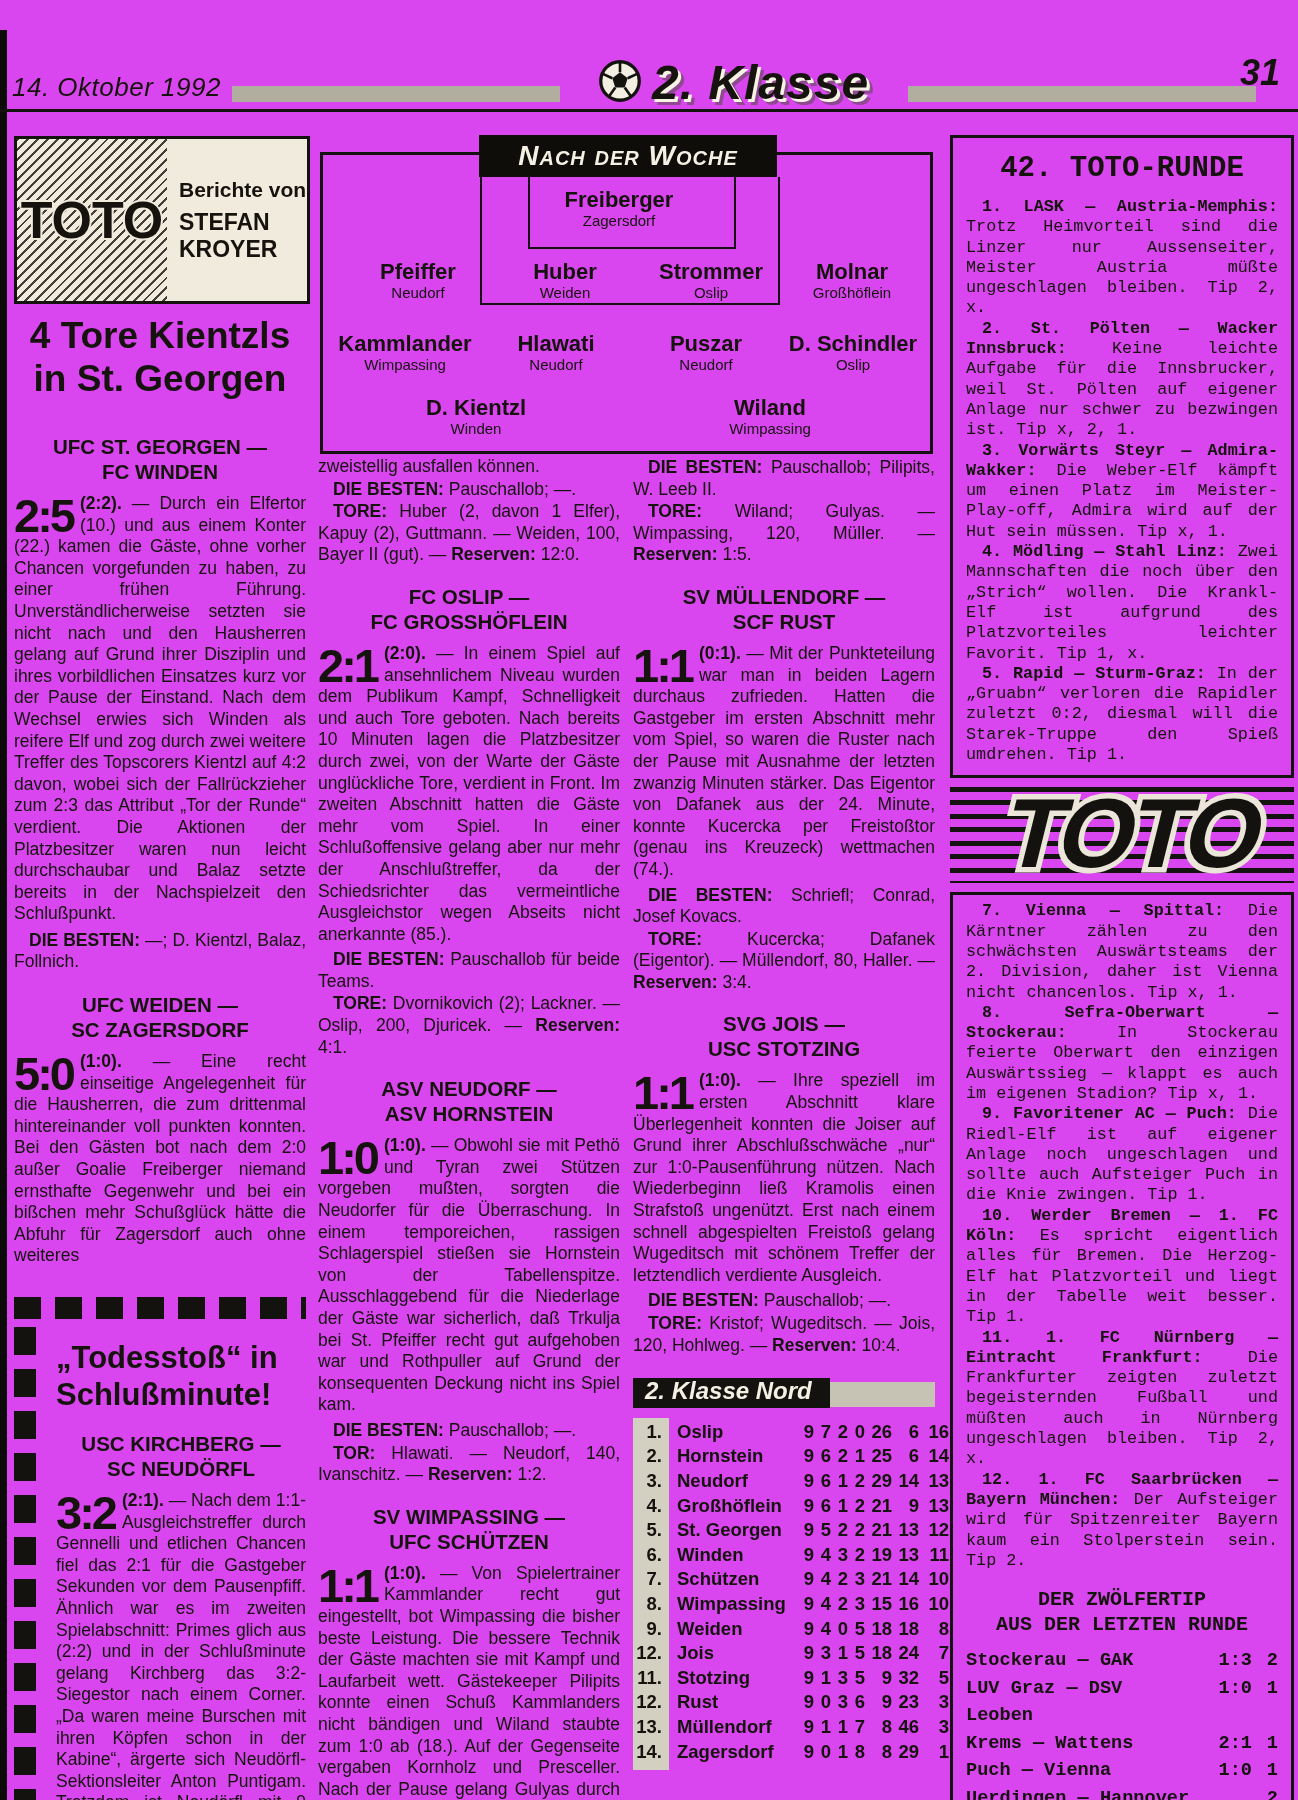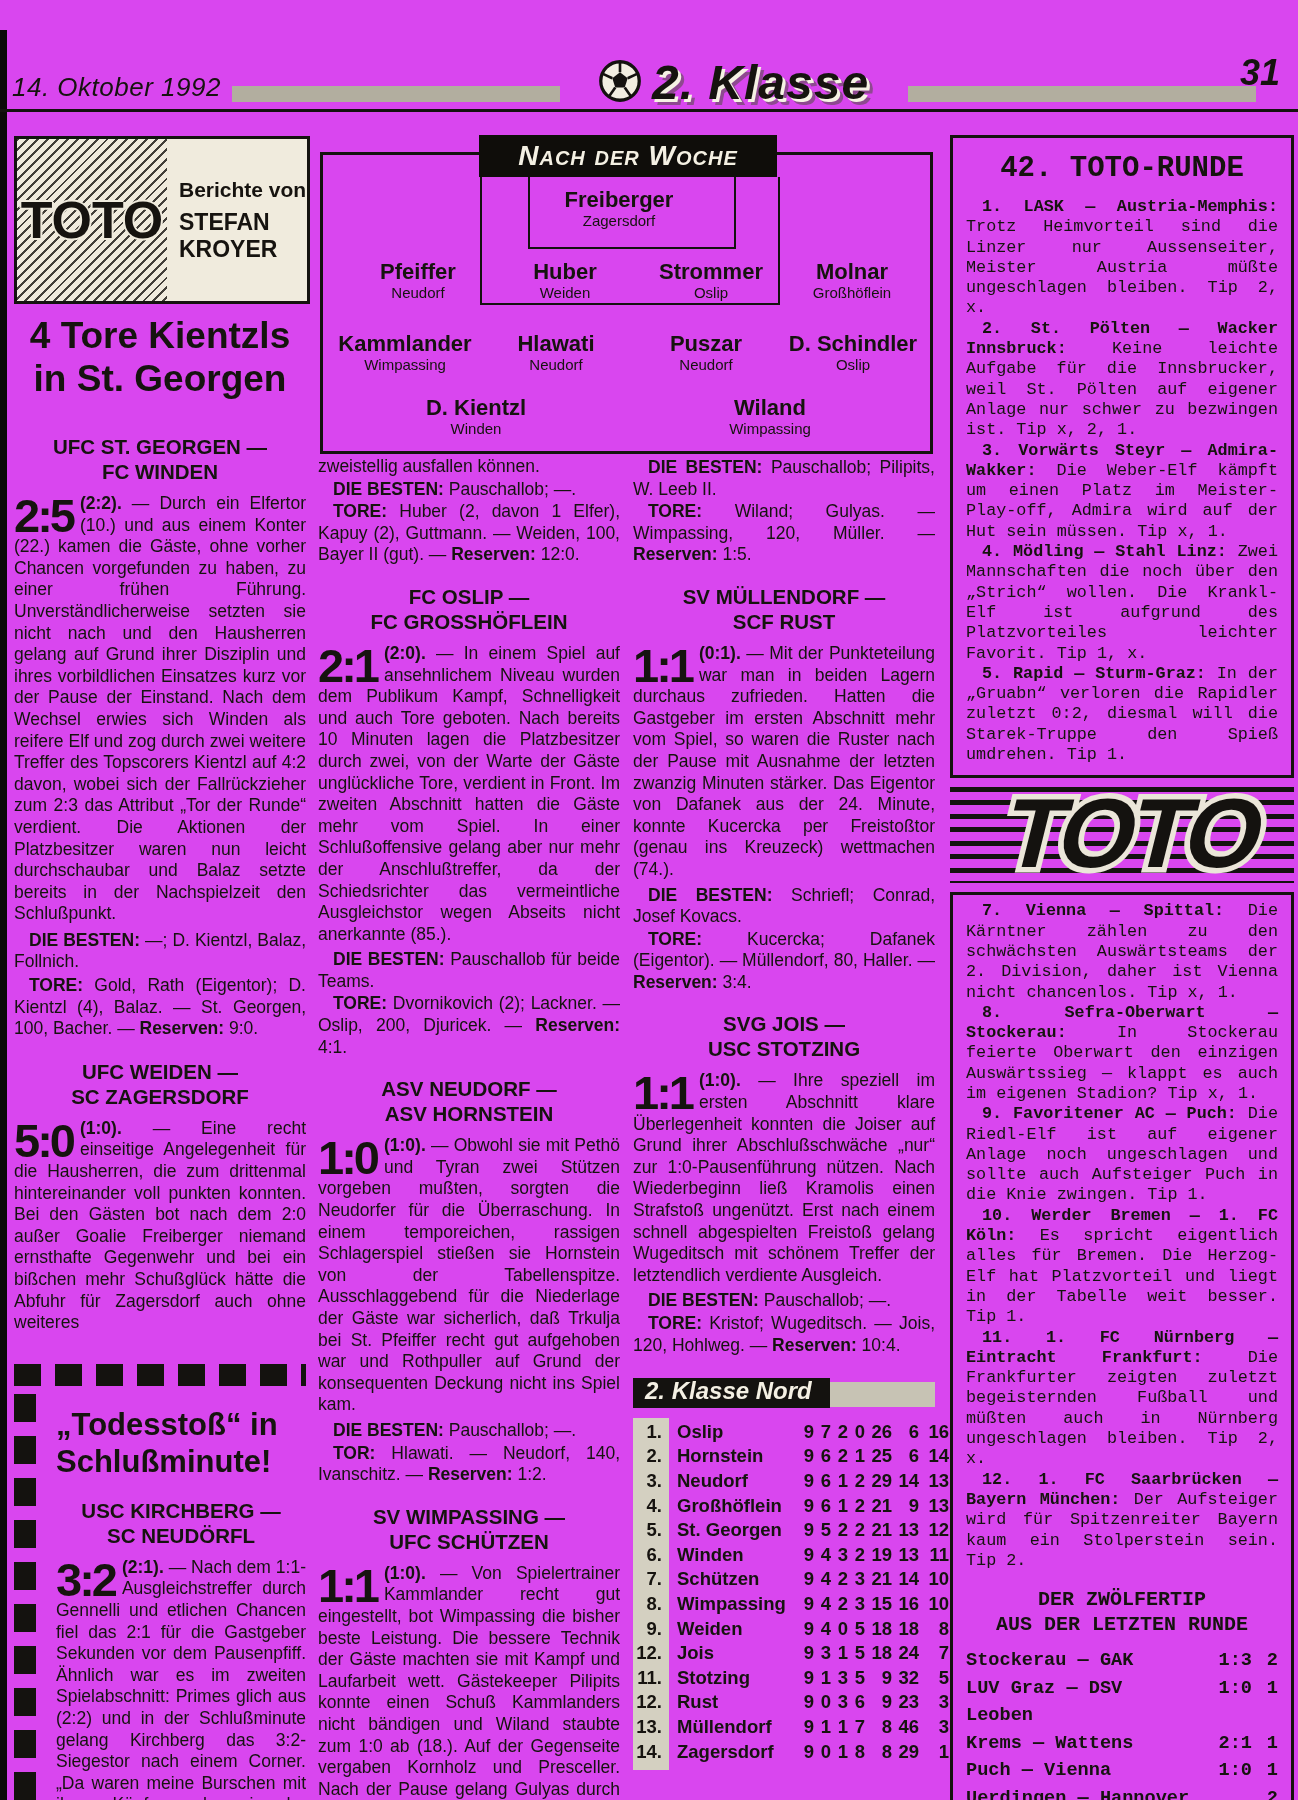--- a/index.html
+++ b/index.html
@@ -204,21 +204,20 @@
       <div class="article-headline">
         <div>4 Tore Kientzls</div>
         <div>in St. Georgen</div>
       </div>
       <div class="match-heading">
         <div>UFC ST. GEORGEN —</div>
         <div>FC WINDEN</div>
       </div>
       <p class="report"><span class="big-score">2:5</span><strong class="ht">(2:2). </strong>— Durch ein Elfertor (10.) und aus einem Konter (22.) kamen die Gäste, ohne vorher Chancen vorgefunden zu haben, zu einer frühen Führung. Unverständlicherweise setzten sie nicht nach und den Hausherren gelang auf Grund ihrer Disziplin und ihres vorbildlichen Einsatzes kurz vor der Pause der Einstand. Nach dem Wechsel erwies sich Winden als reifere Elf und zog durch zwei weitere Treffer des Topscorers Kientzl auf 4:2 davon, wobei sich der Fallrückzieher zum 2:3 das Attribut „Tor der Runde“ verdient. Die Aktionen der Platzbesitzer waren nun leicht durchschaubar und Balaz setzte bereits in der Nachspielzeit den Schlußpunkt.</p>
       <p class="stats"><strong>DIE BESTEN:</strong> —; D. Kientzl, Balaz, Follnich.</p>
-      <p class="stats"><strong>TORE:</strong> Gold, Rath (Eigentor); D. Kientzl (4), Balaz. — St. Georgen, 100, Bacher. — <strong>Reserven:</strong> 9:0.</p>
       <div class="match-heading">
         <div>UFC WEIDEN —</div>
         <div>SC ZAGERSDORF</div>
       </div>
       <p class="report"><span class="big-score">5:0</span><strong class="ht">(1:0). </strong>— Eine recht einseitige Angelegenheit für die Hausherren, die zum drittenmal hintereinander voll punkten konnten. Bei den Gästen bot nach dem 2:0 außer Goalie Freiberger niemand ernsthafte Gegenwehr und bei ein bißchen mehr Schußglück hätte die Abfuhr für Zagersdorf auch ohne weiteres</p>
       <div class="dashed-box">
         <div class="box-headline">
           <div>„Todesstoß“ in</div>
           <div>Schlußminute!</div>
         </div>

